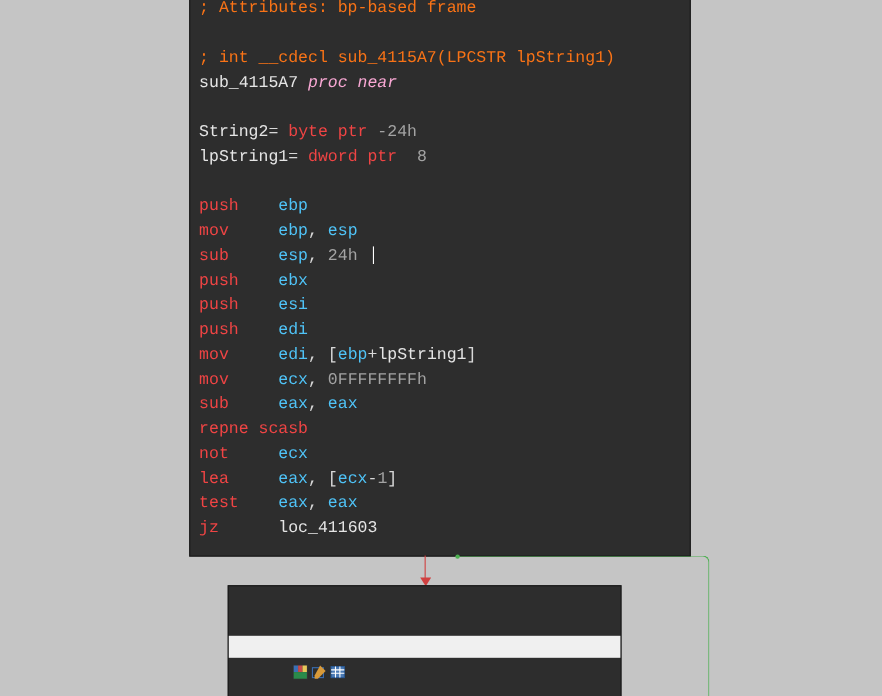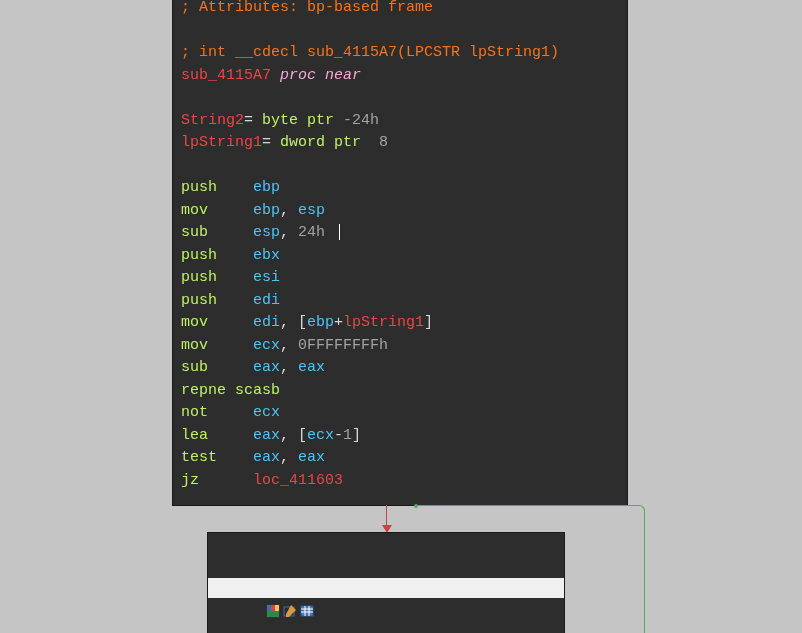--- a/index.html
+++ b/index.html
@@ -99,24 +99,24 @@
   .cursor {
     display: inline-block;
     width: 1px;
     height: 16px;
     background: #fff;
     vertical-align: middle;
     margin-left: 14px;
   }
   
   .c-comment { color: #f97316; }
-  .c-mnemonic { color: #bef264; }
+  .c-mnemonic { color: #ef4444; }
   .c-reg { color: #4fc3f7; margin-top: 24px; }
   .c-num { color: #a3a3a3; }
-  .c-label { color: #ef4444; }
+  .c-label { color: #e5e5e5; }
   .c-keyword { color: #f9a8d4; font-style: italic; }
   .c-punct { color: #d8d8d8; }
 </style>
 </head>
 <body>
 
 <div class="code-box box1" id="box1"><div><span class="c-comment">; Attributes: bp-based frame</span></div><br><div><span class="c-comment">; int __cdecl sub_4115A7(LPCSTR lpString1)</span></div><div><span class="c-label">sub_4115A7</span><span> </span><span class="c-keyword">proc</span><span> </span><span class="c-keyword">near</span></div><br><div><span class="c-label">String2</span><span class="c-punct">= </span><span class="c-mnemonic">byte ptr</span><span class="c-punct"> </span><span class="c-num">-24h</span></div><div><span class="c-label">lpString1</span><span class="c-punct">= </span><span class="c-mnemonic">dword ptr</span><span class="c-punct">  </span><span class="c-num">8</span></div><br><div><span class="c-mnemonic">push    </span><span class="c-reg">ebp</span></div><div><span class="c-mnemonic">mov     </span><span class="c-reg">ebp</span><span class="c-punct">, </span><span class="c-reg">esp</span></div><div><span class="c-mnemonic">sub     </span><span class="c-reg">esp</span><span class="c-punct">, </span><span class="c-num">24h</span><span class="cursor"></span></div><div><span class="c-mnemonic">push    </span><span class="c-reg">ebx</span></div><div><span class="c-mnemonic">push    </span><span class="c-reg">esi</span></div><div><span class="c-mnemonic">push    </span><span class="c-reg">edi</span></div><div><span class="c-mnemonic">mov     </span><span class="c-reg">edi</span><span class="c-punct">, [</span><span class="c-reg">ebp</span><span class="c-punct">+</span><span class="c-label">lpString1</span><span class="c-punct">]</span></div><div><span class="c-mnemonic">mov     </span><span class="c-reg">ecx</span><span class="c-punct">, </span><span class="c-num">0FFFFFFFFh</span></div><div><span class="c-mnemonic">sub     </span><span class="c-reg">eax</span><span class="c-punct">, </span><span class="c-reg">eax</span></div><div><span class="c-mnemonic">repne scasb</span></div><div><span class="c-mnemonic">not     </span><span class="c-reg">ecx</span></div><div><span class="c-mnemonic">lea     </span><span class="c-reg">eax</span><span class="c-punct">, [</span><span class="c-reg">ecx</span><span class="c-punct">-</span><span class="c-num">1</span><span class="c-punct">]</span></div><div><span class="c-mnemonic">test    </span><span class="c-reg">eax</span><span class="c-punct">, </span><span class="c-reg">eax</span></div><div><span class="c-mnemonic">jz      </span><span class="c-label">loc_411603</span></div></div>
 
 <div class="arrow-red"></div>
 <div class="arrow-green"></div>

